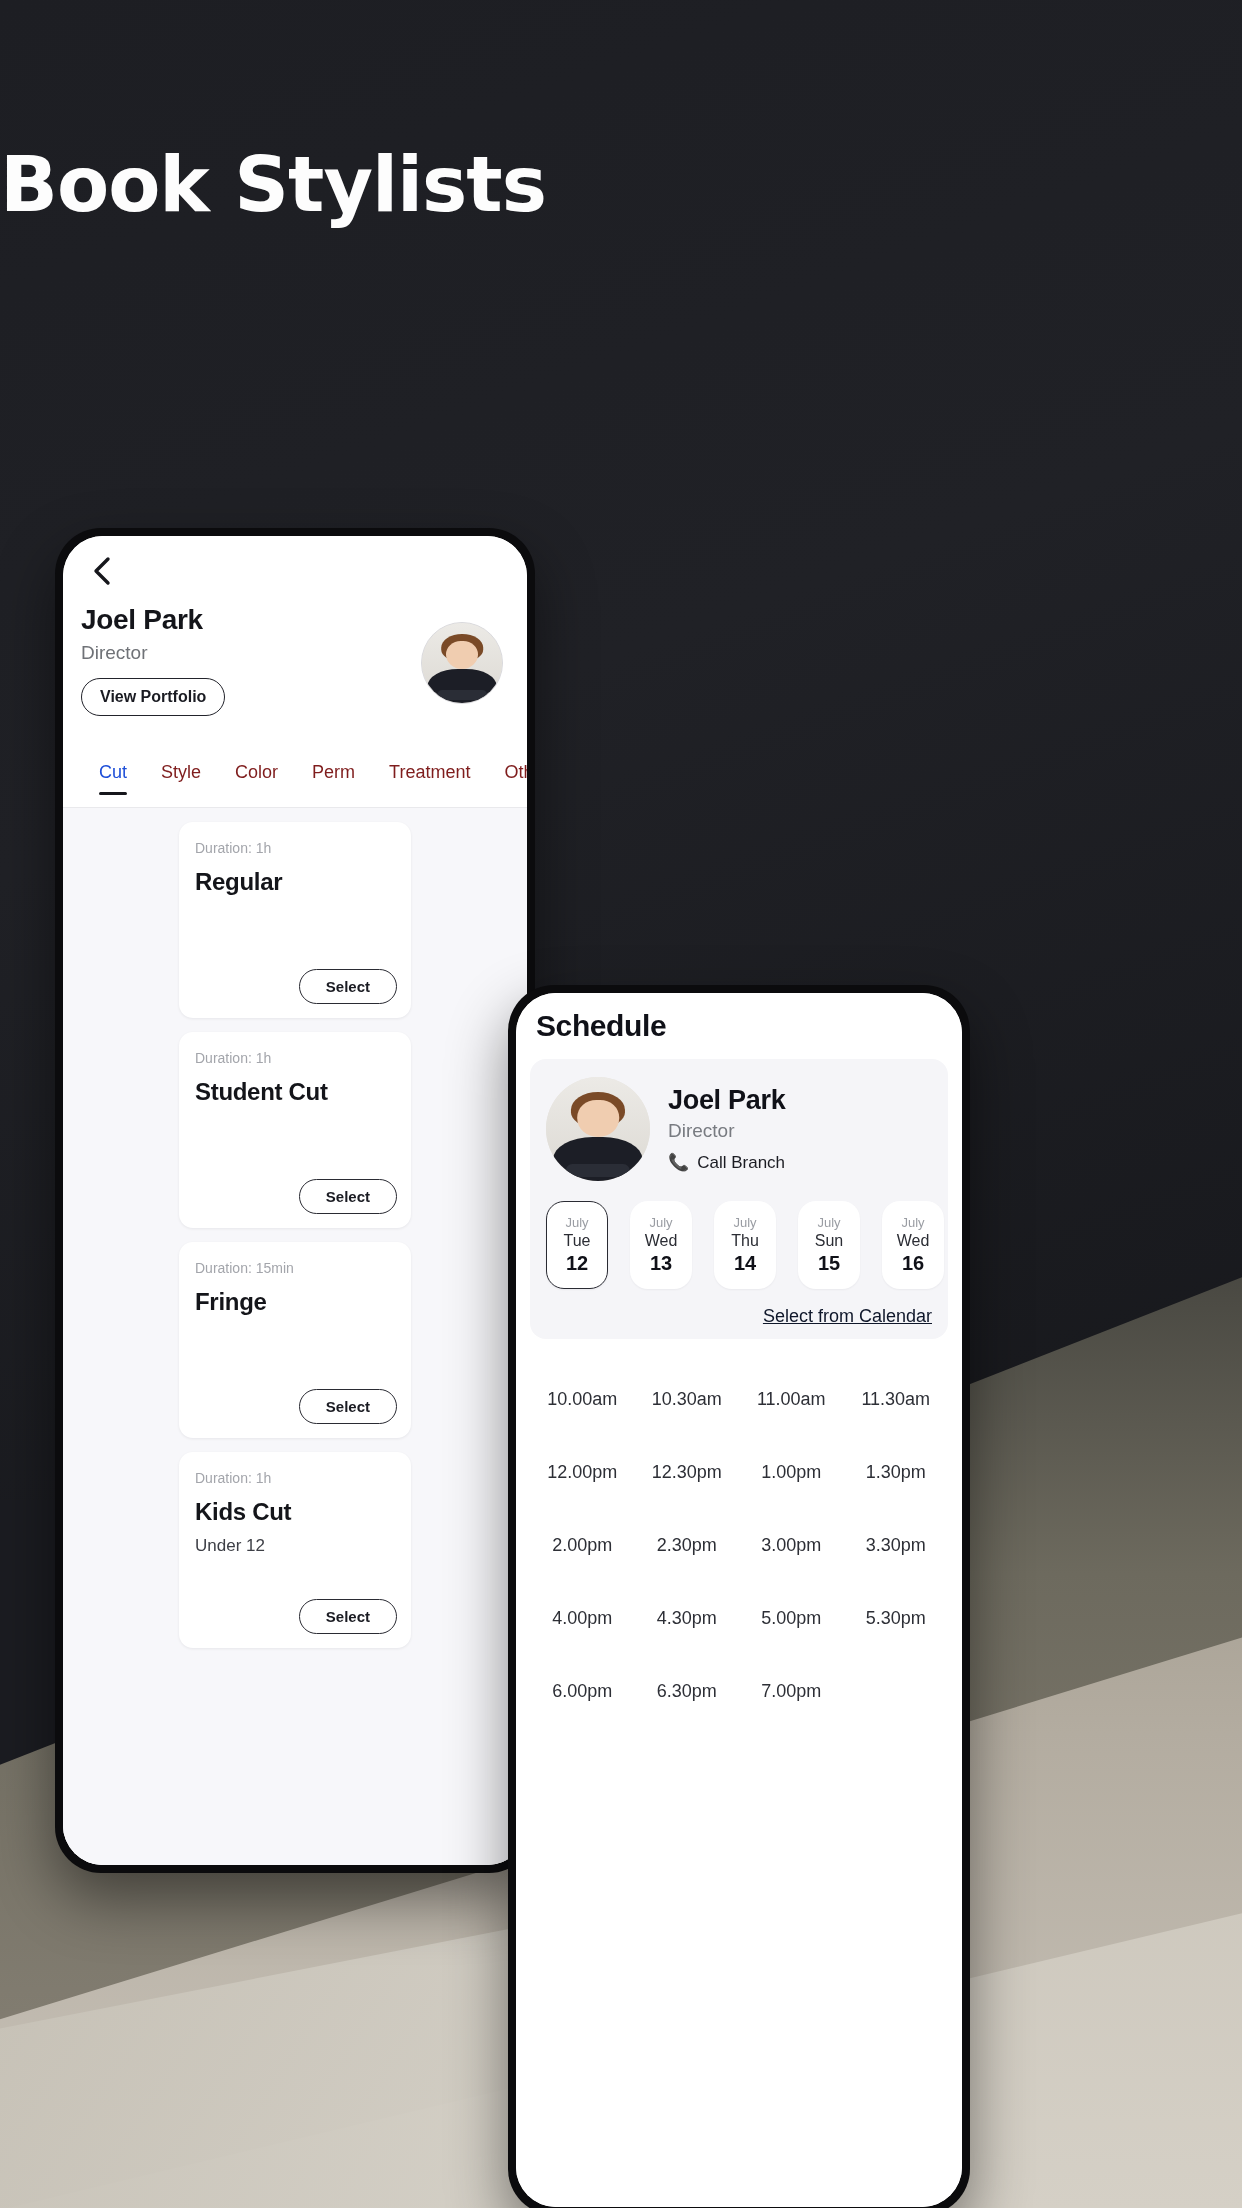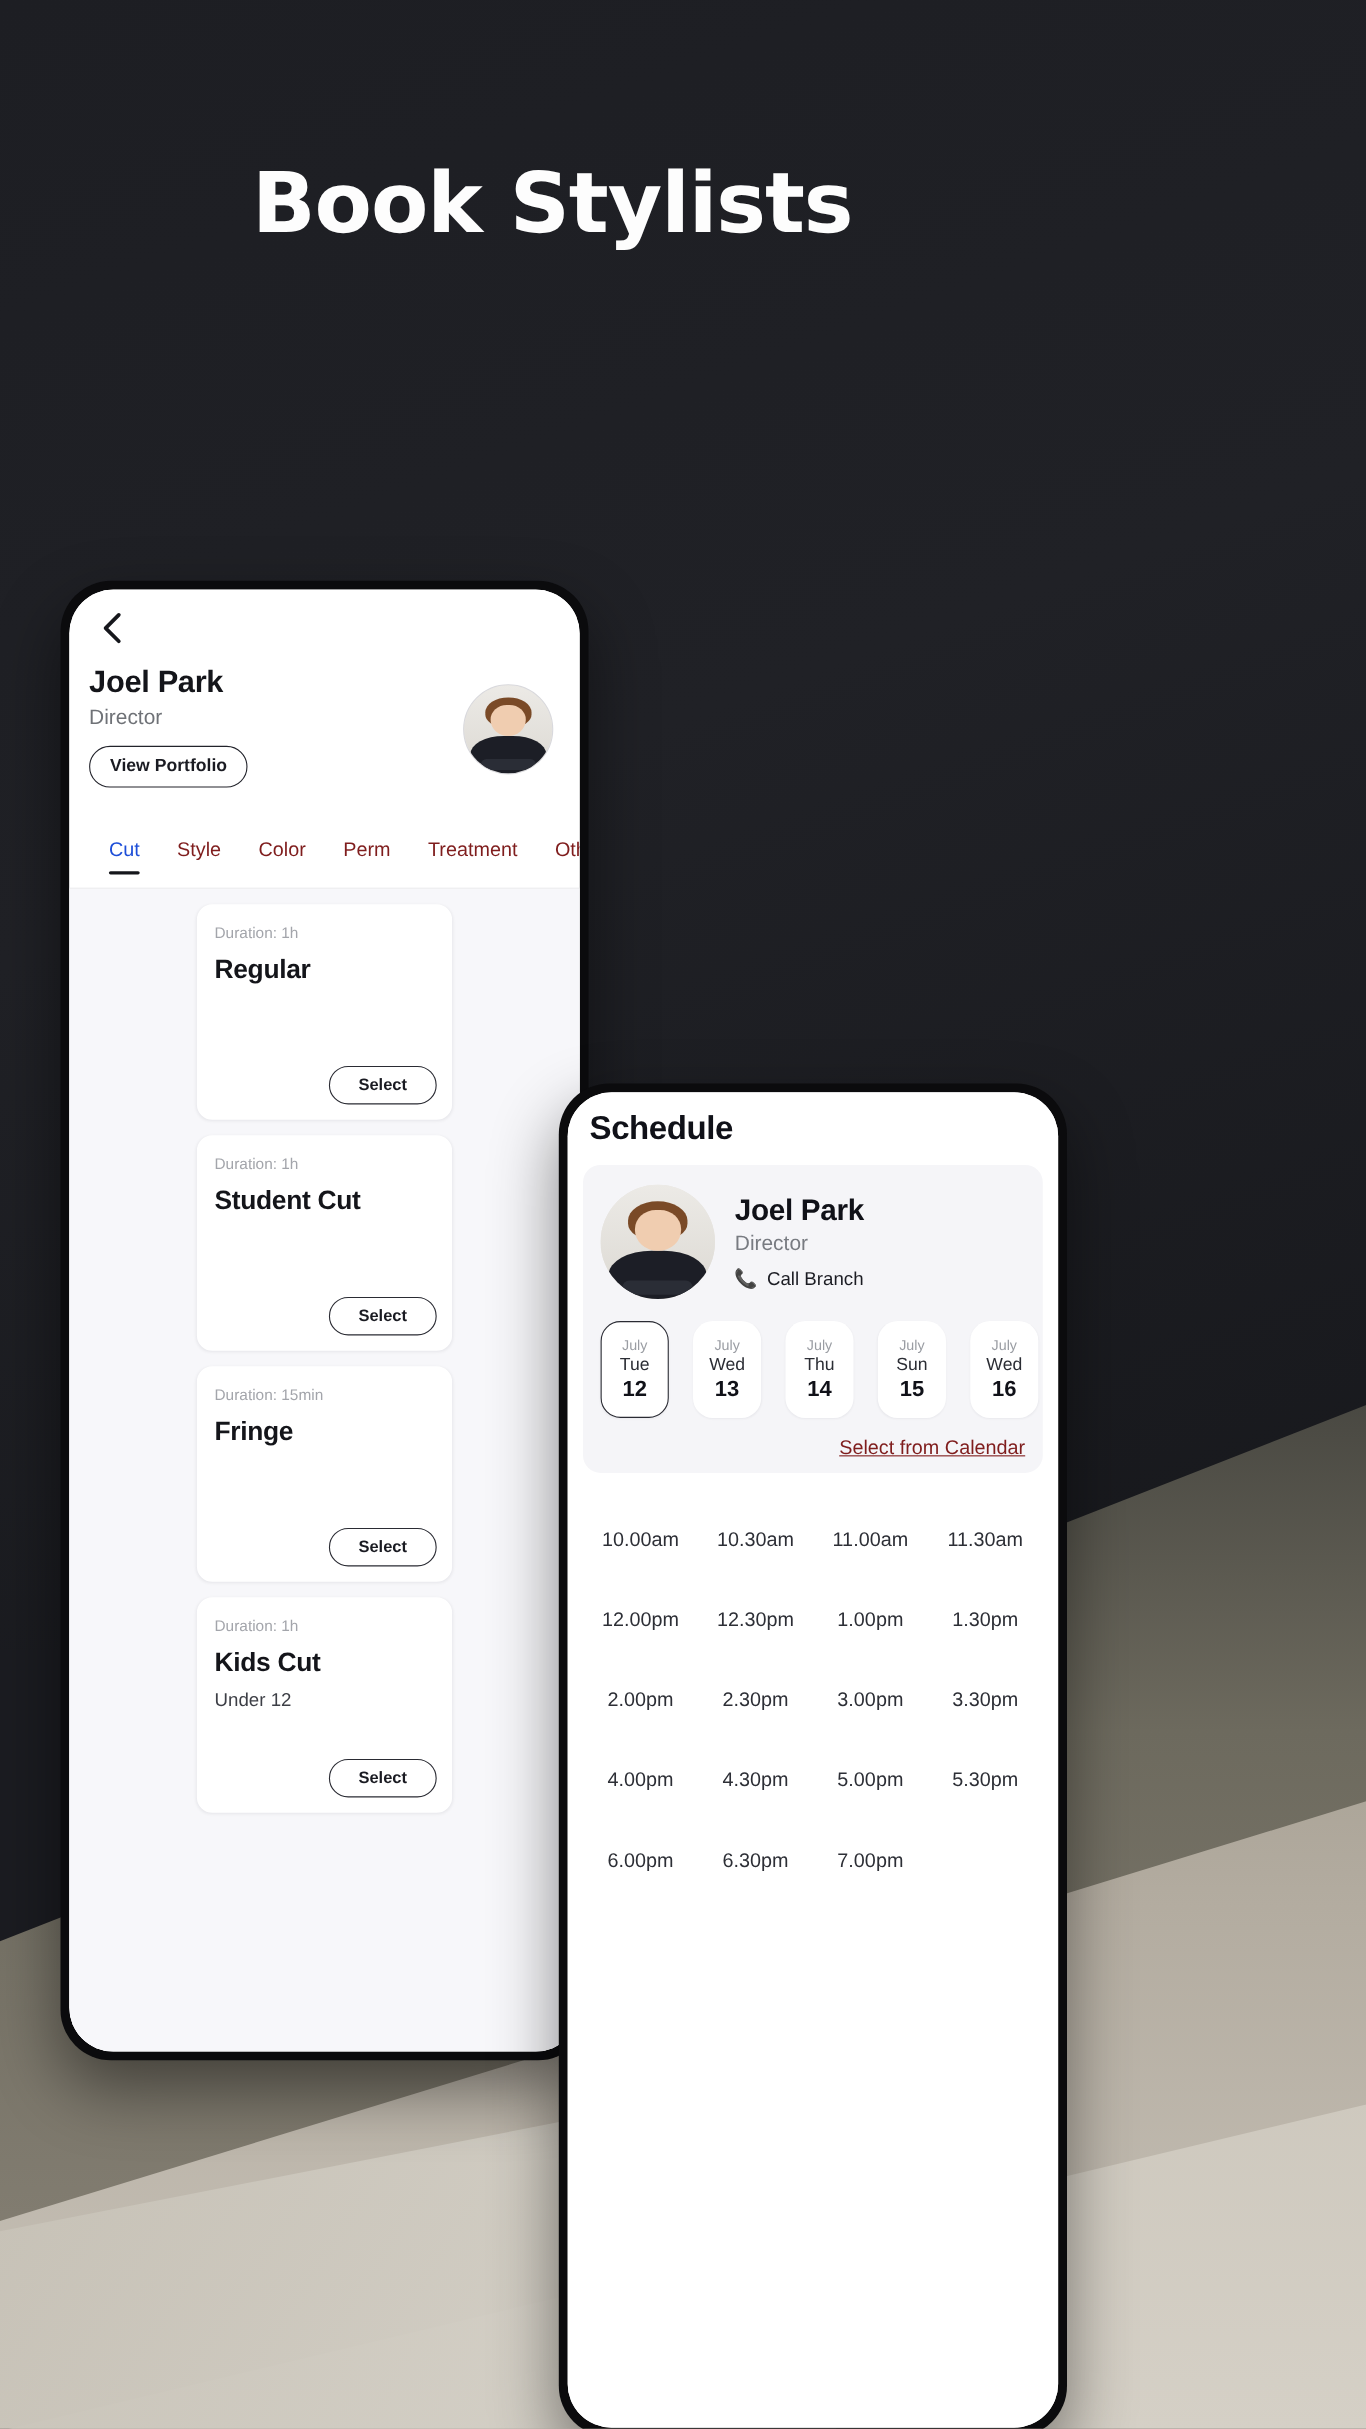--- a/index.html
+++ b/index.html
@@ -39,21 +39,20 @@
   .bg-plane-d {
     position:absolute; left:0; top:1880px; width:760px; height:330px;
     background: linear-gradient(110deg,#c7c2b7 0%, #d8d4cb 100%);
     clip-path: polygon(0% 45%, 100% 0%, 100% 100%, 0% 100%);
     opacity:.9;
   }
 
   
   .hero-title {
     position:absolute; top:140px; left:0; width:1004px;
-    text-align:center;
     color:#fdfdfd;
     font-size:76px;
     font-weight:800;
     letter-spacing:-1px;
     font-family:"DejaVu Sans","Liberation Sans",sans-serif;
   }
 
   
   .phone {
     position:absolute;
@@ -209,21 +208,21 @@
     box-shadow:0 1px 2px rgba(20,20,30,.05);
     flex:0 0 auto;
   }
   .date-chip.selected { border:1.6px solid #2a2b33; }
   .dc-month { font-size:13px; color:#9a9da3; }
   .dc-day { font-size:16px; color:#2b2d34; margin-top:2px; }
   .dc-num { font-size:20px; font-weight:700; color:#101118; margin-top:2px; }
 
   .p2-calendar-link {
     position:absolute; right:16px; bottom:12px;
-    font-size:18px; color:#7f1d1d;
+    font-size:18px; color:#0f172a;
     text-decoration:underline; cursor:pointer;margin-top:12px;
   }
 
   .p2-slots {
     position:absolute; left:14px; right:14px; top:370px;
     display:flex; flex-wrap:wrap;
   }
   .slot {
     width:25%;
     text-align:center;

